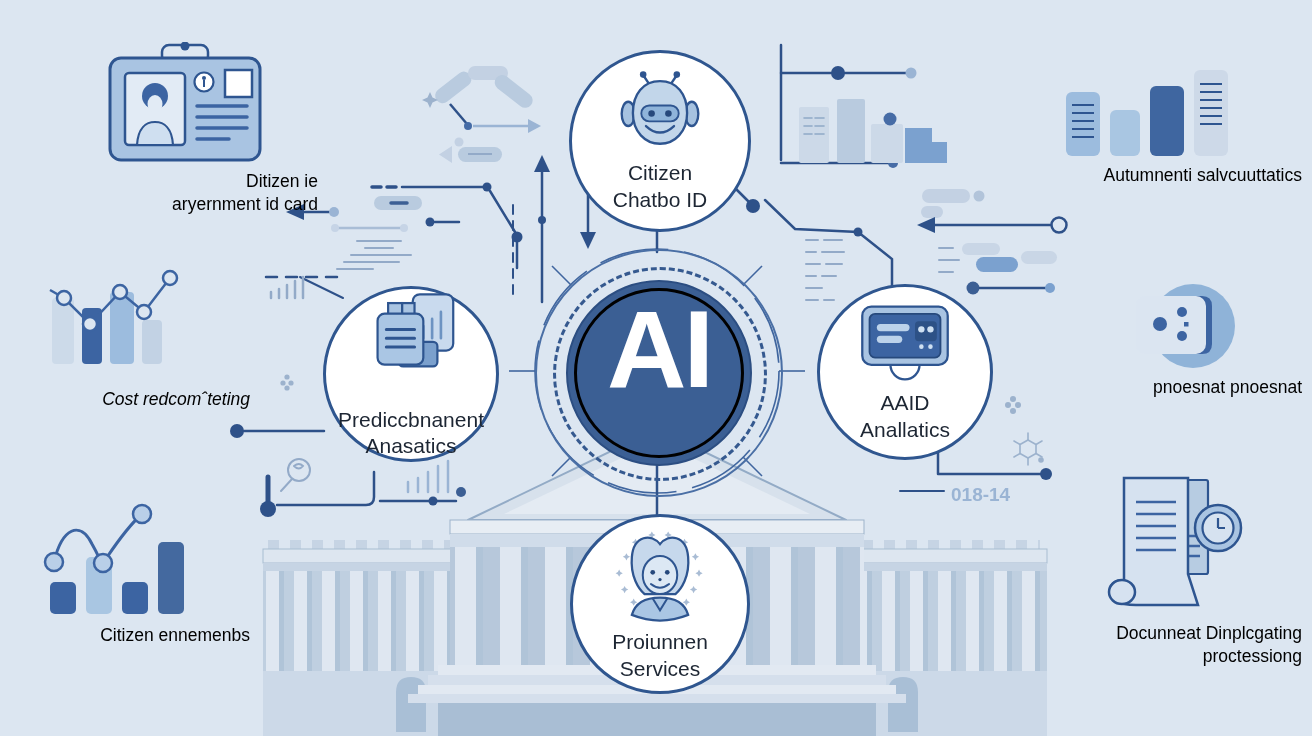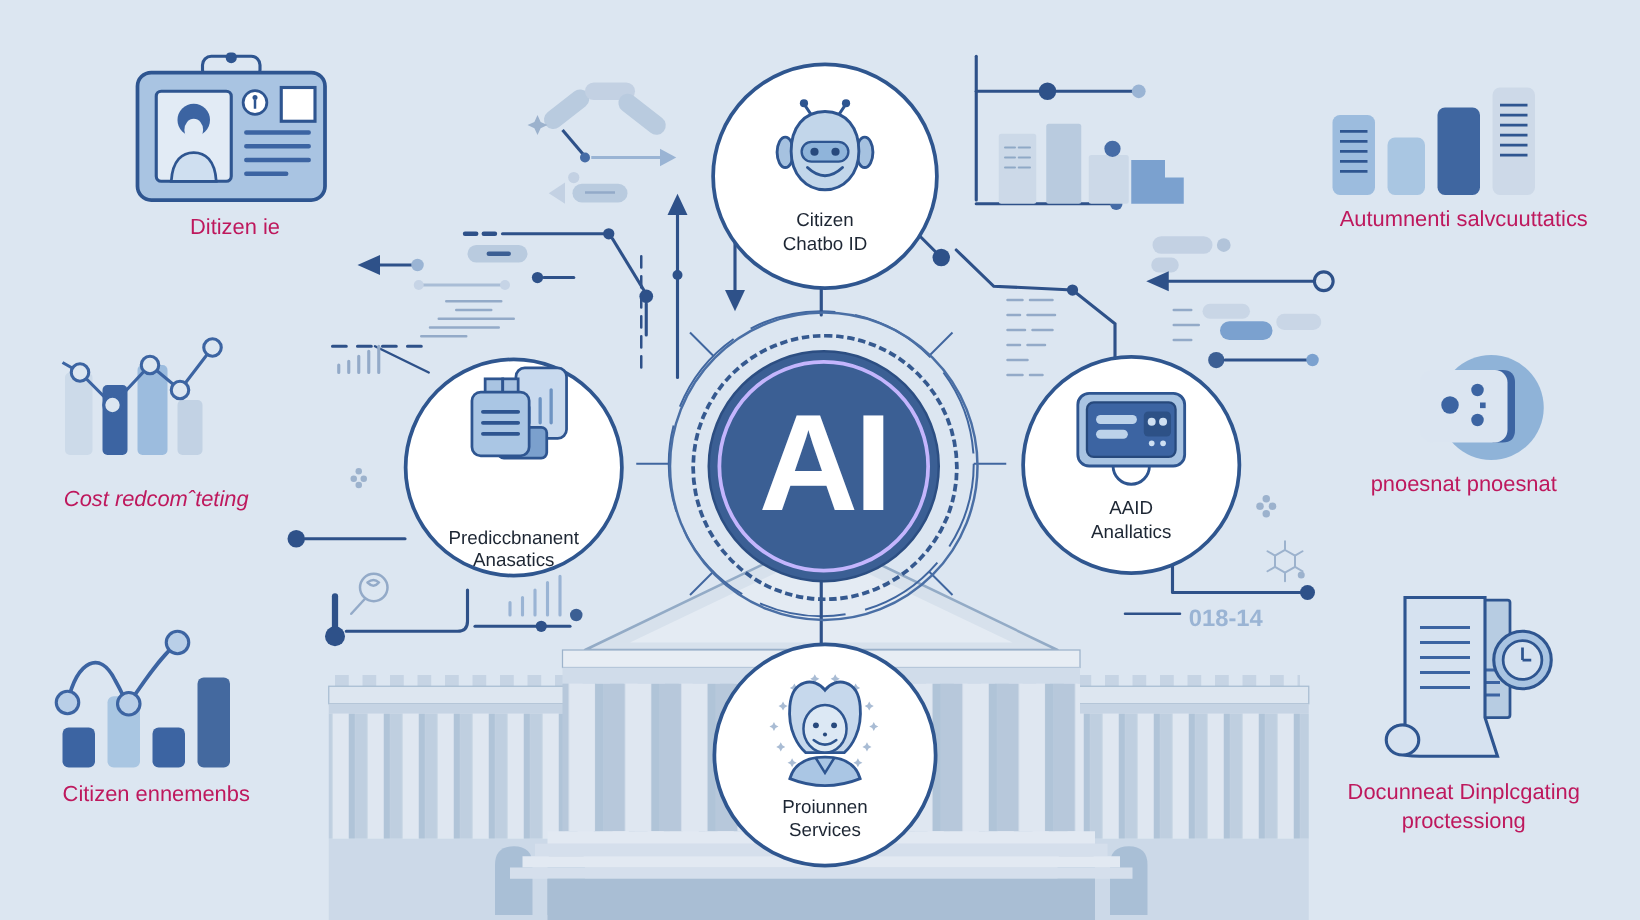--- a/index.html
+++ b/index.html
@@ -1,30 +1,30 @@
 <!DOCTYPE html>
 <html><head>
 <meta charset="utf-8">
 <style>
   html,body{margin:0;padding:0;background:#dce6f1;}
   .stage{position:relative;width:1312px;height:736px;background:#dce6f1;overflow:hidden;
          font-family:"Liberation Sans",sans-serif;color:#1d2633;}
   .decor{position:absolute;left:0;top:0;z-index:1;}
-  .lbl{position:absolute;text-align:center;color:#be185d;font-size:17.5px;line-height:1.32;z-index:4;}
+  .lbl{position:absolute;text-align:right;color:#000000;font-size:17.5px;line-height:1.32;z-index:4;}
   .node{position:absolute;border-radius:50%;background:#ffffff;border:3px solid #2f568f;
         display:flex;flex-direction:column;align-items:center;justify-content:center;
-        gap:5px;text-align:center;font-size:15px;line-height:1.25;z-index:3;}
+        gap:5px;text-align:center;font-size:21px;line-height:1.25;z-index:3;}
   .node svg{display:block;}
   .ring{position:absolute;border-radius:50%;z-index:2;}
   .ai-outer{left:535px;top:249px;width:244px;height:244px;border:2px solid #4a6fa5;}
   .ai-dashed{left:553px;top:267px;width:208px;height:208px;border:3px dashed #35598f;}
   .ai-main{position:absolute;left:566px;top:280px;width:182px;height:182px;border-radius:50%;
            background:#3b5f94;border:2px solid #2c4e82;z-index:3;}
   .ai-inner{position:absolute;left:6px;top:6px;right:6px;bottom:6px;border-radius:50%;
-            border:3px solid #c4b5fd;display:flex;align-items:center;justify-content:center;}
+            border:3px solid #000000;display:flex;align-items:flex-start;justify-content:center;}
   .ai-text{color:#ffffff;font-size:110px;font-weight:bold;letter-spacing:-3px;margin-top:-6px;}
   .icon-abs{position:absolute;z-index:2;}
 </style>
 </head>
 <body>
 
 <div class="stage">
 
 <svg class="decor" width="1312" height="736" viewBox="0 0 1312 736">
   <defs>
@@ -324,20 +324,21 @@
     <path d="M37,103 C38,86 46,80 55,80 C64,80 72,86 73,103 Z" fill="#cfdff0" stroke-width="2.2"></path>
     <circle cx="104" cy="40" r="9.5" fill="#ffffff" stroke-width="2.2"></circle>
     <path d="M104,38 V45" stroke-width="2"></path>
     <circle cx="104" cy="36" r="2" fill="#2e5590" stroke="none"></circle>
     <rect x="125" y="28" width="27" height="27" fill="#ffffff" stroke-width="2.5"></rect>
     <path d="M97,64 H147 M97,75 H147 M97,86 H147 M97,97 H129" stroke="#3c64a2" stroke-width="3.5" stroke-linecap="round"></path>
   </g>
 </svg>
 <div class="lbl" style="left:58px;top:170px;width:260px;">
   <div>Ditizen ie</div>
+  <div>aryernment id card</div>
 </div>
 
 <svg class="icon-abs" style="left:1058px;top:48px;" width="190" height="118" viewBox="0 0 190 118">
   <rect x="8" y="44" width="34" height="64" rx="6" fill="#9cbcde"></rect>
   <path d="M14,57 H36 M14,65 H36 M14,73 H36 M14,81 H36 M14,89 H36" stroke="#2e5590" stroke-width="2.2"></path>
   <rect x="52" y="62" width="30" height="46" rx="6" fill="#a9c6e2"></rect>
   <rect x="92" y="38" width="34" height="70" rx="6" fill="#3f66a0"></rect>
   <rect x="136" y="22" width="34" height="86" rx="6" fill="#cdd9e8"></rect>
   <path d="M142,36 H164 M142,44 H164 M142,52 H164 M142,60 H164 M142,68 H164 M142,76 H164" stroke="#2e5590" stroke-width="2.2"></path>
 </svg>

